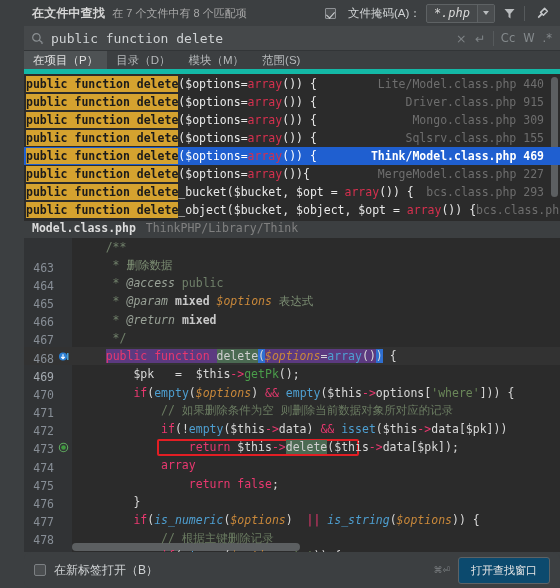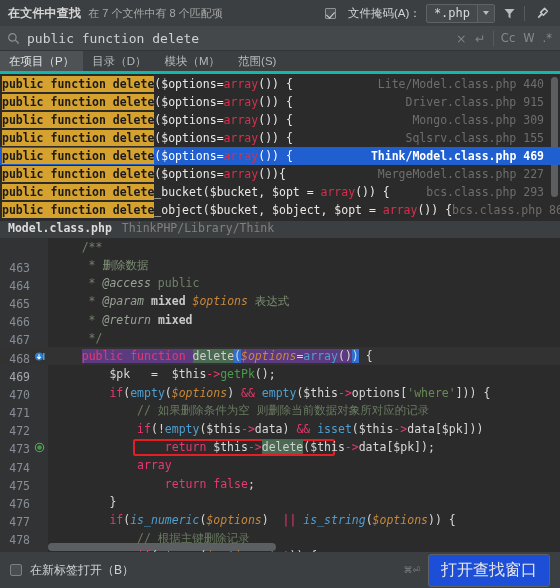--- a/index.html
+++ b/index.html
@@ -7,20 +7,21 @@
     width: 560px; height: 588px;
     background: #3c3f41;
     font-family: "Liberation Sans", sans-serif;
     overflow: hidden;
   }
   .app {
     width: 560px; height: 588px;
     display: flex; flex-direction: column;
     background: #3c3f41;
     position: relative;
+    padding-left: 24px;
   }
 
   
   .header {
     height: 26px;
     background: #3c3f41;
     display: flex; align-items: center;
     padding: 0 6px 0 8px;
     flex: none;
   }
@@ -41,21 +42,21 @@
   .chk.on::after {
     content: ""; position: absolute; left: 2px; top: 1px;
     width: 4px; height: 7px; border: solid #cfd2d4;
     border-width: 0 1.6px 1.6px 0; transform: rotate(42deg);
   }
   .mask-label {
     color: #cfd2d4; font-size: 11.5px; margin-left: 12px; white-space: nowrap;
   }
   .mask-combo {
     margin-left: 5px; height: 19px; display: flex; align-items: stretch;
-    border: 1px solid #5e6264; border-radius: 2px; background: #45484a;
+    border: 1px solid #5e6264; border-radius: 2px; background: #45484a; font-style: italic;
   }
   .mask-combo .val {
     color: #d9d9d9; font-size: 12px; padding: 0 7px;
     display: flex; align-items: center;
     font-family: "DejaVu Sans Mono", monospace;
   }
   .mask-combo .arrowbtn {
     width: 17px; border-left: 1px solid #5e6264;
     display: flex; align-items: center; justify-content: center;
     background: #4a4d4f;
@@ -86,21 +87,21 @@
     font-family: "DejaVu Sans", sans-serif;
   }
   .sr-tog {
     color: #84898c; font-size: 11.5px; padding: 0 4px; min-width: 17px;
     text-align: center; font-family: "DejaVu Sans", sans-serif;
   }
 
   
   .tabs {
     height: 23px; background: #3c3f41; display: flex; align-items: stretch;
-    flex: none; border-bottom: 3px solid #14b8a6;
+    flex: none; border-bottom: 5px solid #14b8a6;
   }
   .tab {
     display: flex; align-items: center; padding: 0 9px;
     font-size: 11.5px; color: #b6b9bb; white-space: nowrap;
   }
   .tab.active { background: #4e5254; color: #e0e0e0; }
 
   
   .results {
     background: #2b2b2b; flex: none; position: relative;
@@ -202,22 +203,22 @@
   }
   .f-chk {
     width: 12px; height: 12px; border: 1px solid #7c8083; background: #4b4e50;
     border-radius: 2px; flex: none;
   }
   .f-label { color: #d0d3d5; font-size: 12px; margin-left: 8px; }
   .f-spacer { flex: 1; }
   .f-shortcut { color: #7d8184; font-size: 9px; margin-right: 8px;
     font-family: "DejaVu Sans", sans-serif; }
   .f-btn {
-    background: #1d4ed8; border: 1px solid #5e6264; border-radius: 3px;
-    color: #e6e6e6; font-size: 16px; padding: 5px 12px; white-space: nowrap;
+    background: #0c4a6e; border: 1px solid #5e6264; border-radius: 3px;
+    color: #e6e6e6; font-size: 11px; padding: 5px 12px; white-space: nowrap;
   }
 </style>
 </head>
 <body>
 
 <div class="app">
 
   <div class="header">
     <span class="hdr-title">在文件中查找</span>
     <span class="hdr-sub">在 7 个文件中有 8 个匹配项</span>

